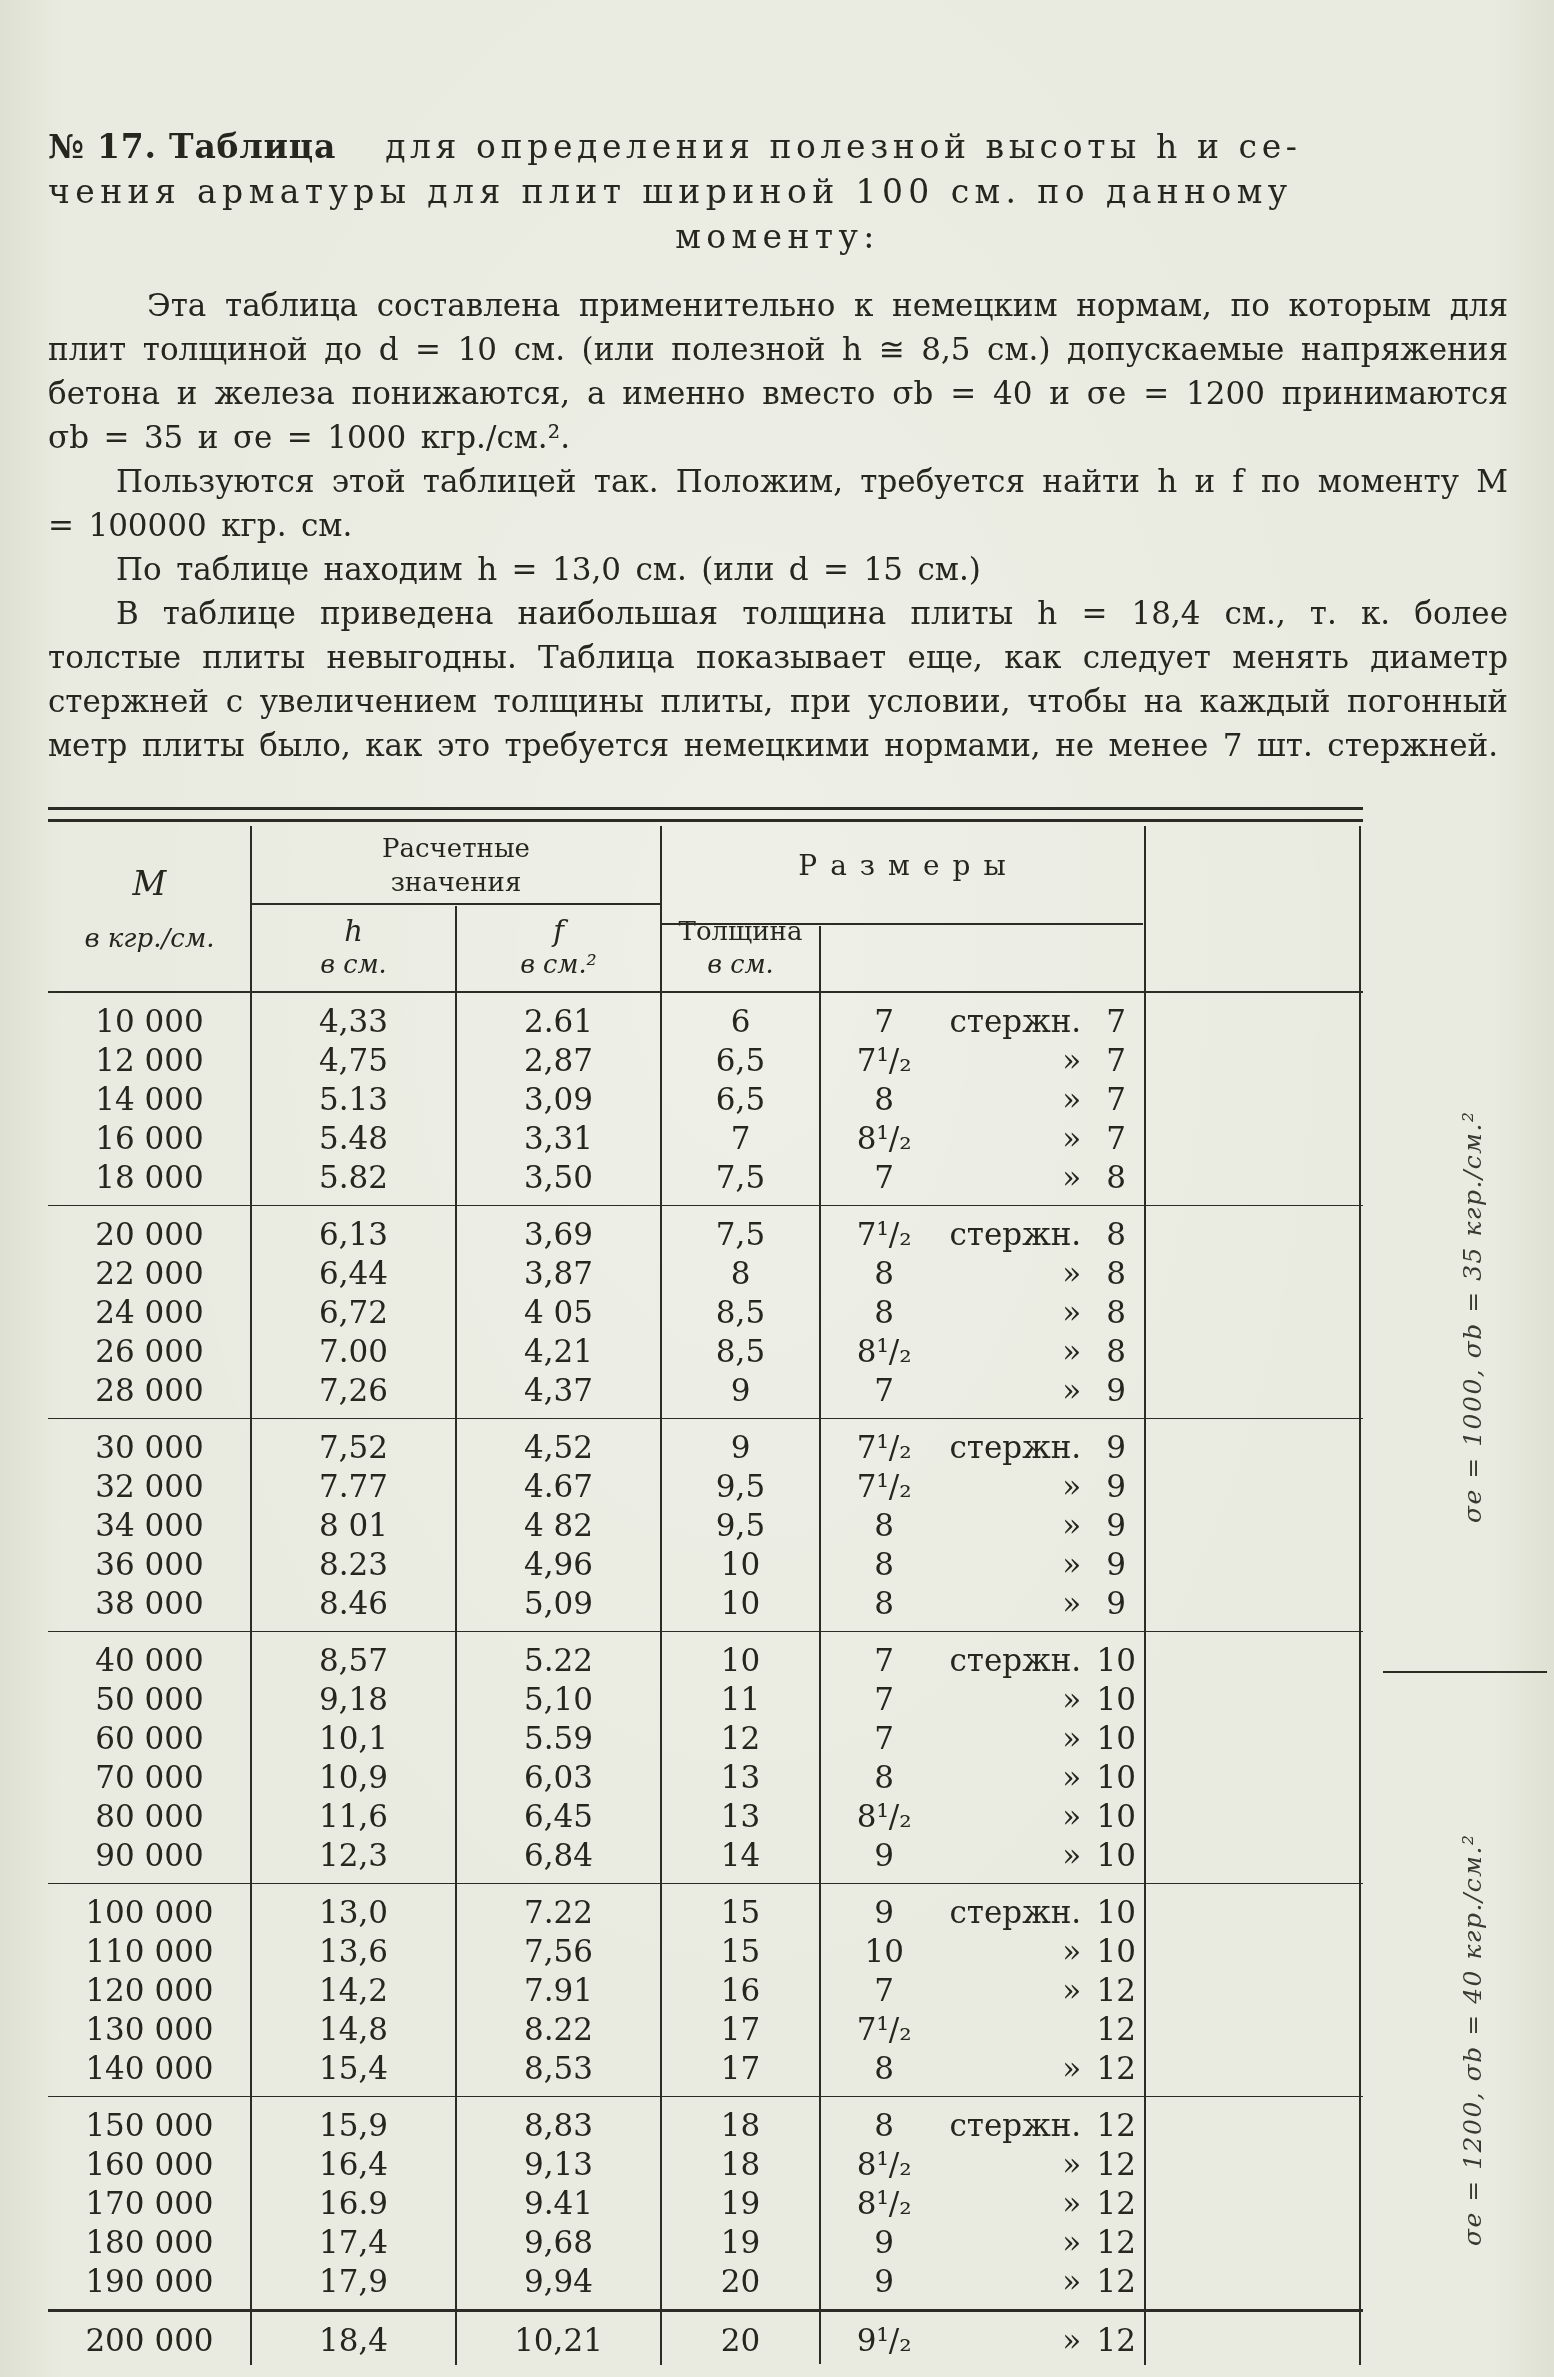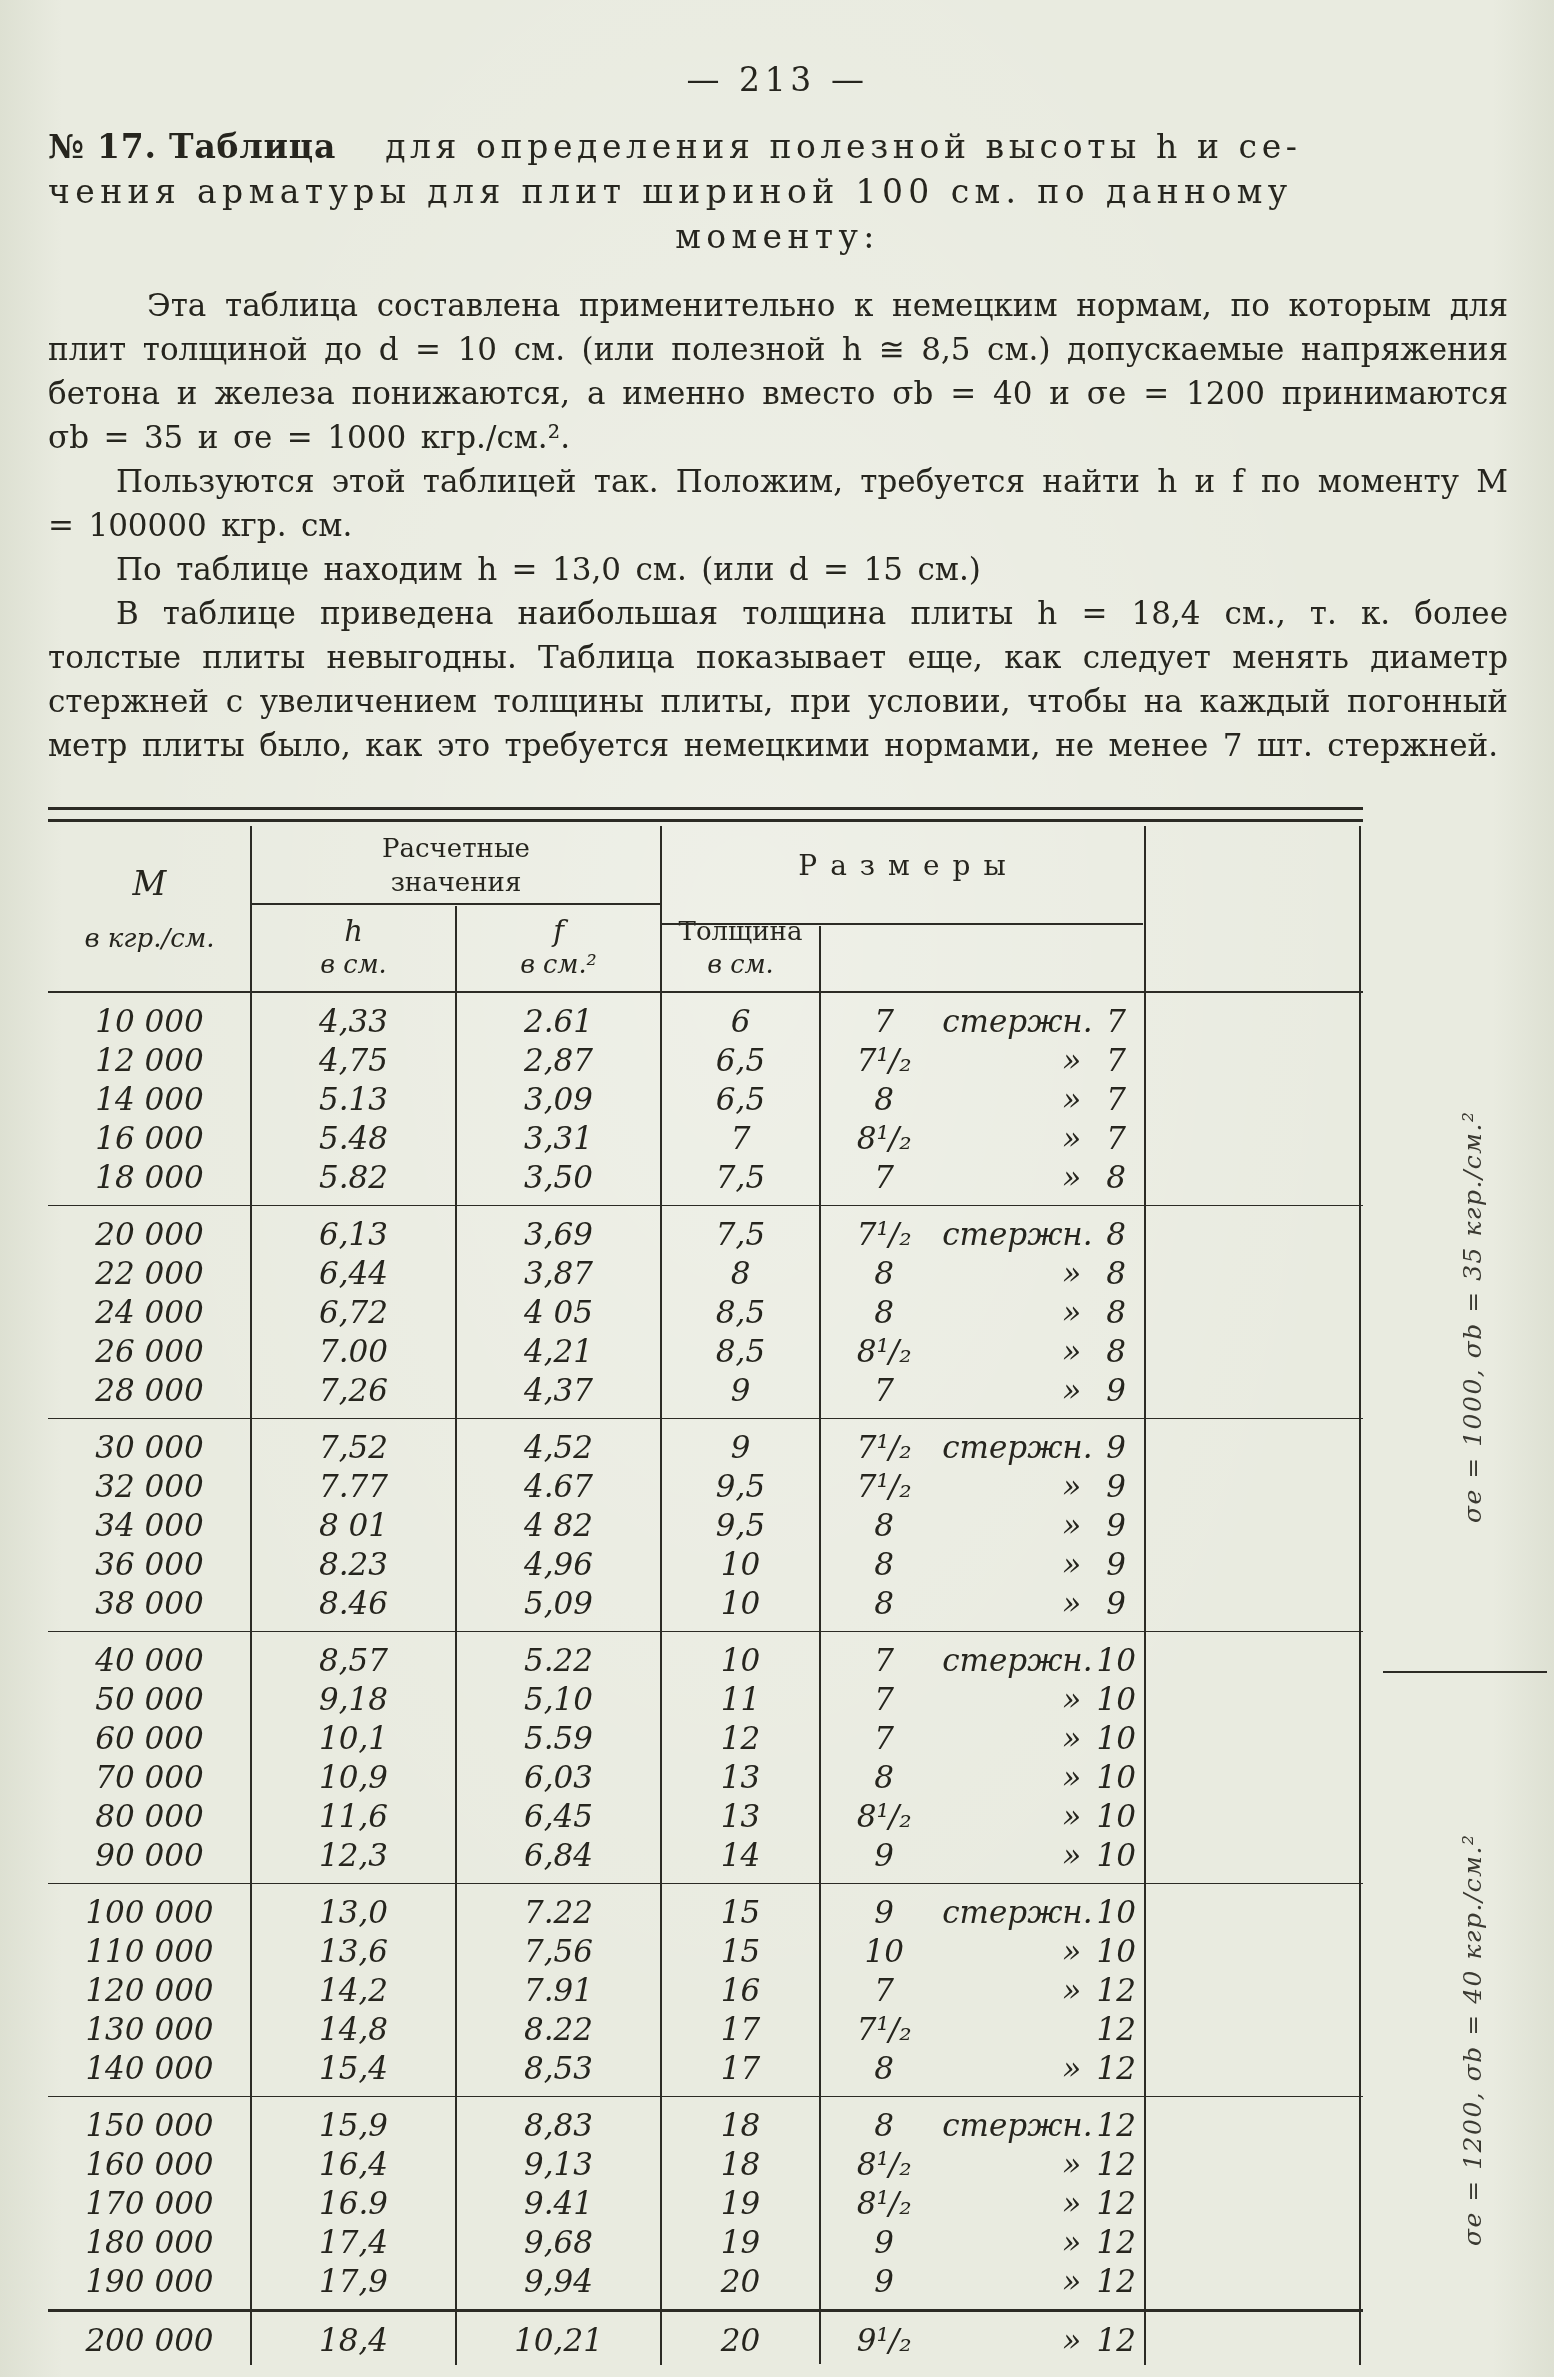--- a/index.html
+++ b/index.html
@@ -88,21 +88,21 @@
   .hc-allow{grid-column:6;grid-row:1/3;font-size:27px;gap:40px;}
   .hc-h,.hc-f{grid-row:2;font-size:26px;line-height:33px;}
   .hc-h{grid-column:2;}
   .hc-f{grid-column:3;}
   .hc-h .var,.hc-f .var{font-style:italic;font-size:29px;}
   .hc-h .sub,.hc-f .sub,.hc-th .sub{font-style:italic;font-size:25.5px;}
   .hc-th{grid-column:4;grid-row:2;font-size:26px;line-height:33px;}
   .hc-arm{grid-column:5;grid-row:2;font-size:26px;line-height:34px;}
 
   .tbody{position:absolute;left:0;top:186px;width:1315px;}
-  .tgroup{padding:8.5px 0;font-style:italic;}
+  .tgroup{padding:8.5px 0;}
   .tgroup + .tgroup{border-top:1.5px solid var(--rule);}
   .tgroup.heavy{border-top:3.1px solid var(--rule);}
   .trow{
     display:grid;
     grid-template-columns:203px 205px 205px 159px 325px 218px;
     line-height:39px;height:39px;
   }
   .trow .c{text-align:center;white-space:nowrap;}
   .trow .ca{display:grid;grid-template-columns:116px 139px 70px;padding-left:6.2px;}
   .trow .ca .cnt{text-align:center;}
@@ -120,21 +120,20 @@
   }
   .side-upper{top:1030px;height:573px;}
   .side-lower{top:1746px;height:588px;}
   .side-divider{position:absolute;left:1383px;top:1671px;width:164px;height:2.3px;background:var(--rule);}
 </style>
 </head>
 <body>
 
 <div class="page">
 
-  <div class="pageno">— 213 —</div>
 
   <div class="heading">
     <div class="hline hline-1">
       <span class="prefix">№ 17. Таблица</span>
       <span class="spread">для определения полезной высоты h и се-</span>
     </div>
     <div class="hline hline-2 spread">чения арматуры для плит шириной 100 см. по данному</div>
     <div class="hline-3">моменту:</div>
   </div>
 

